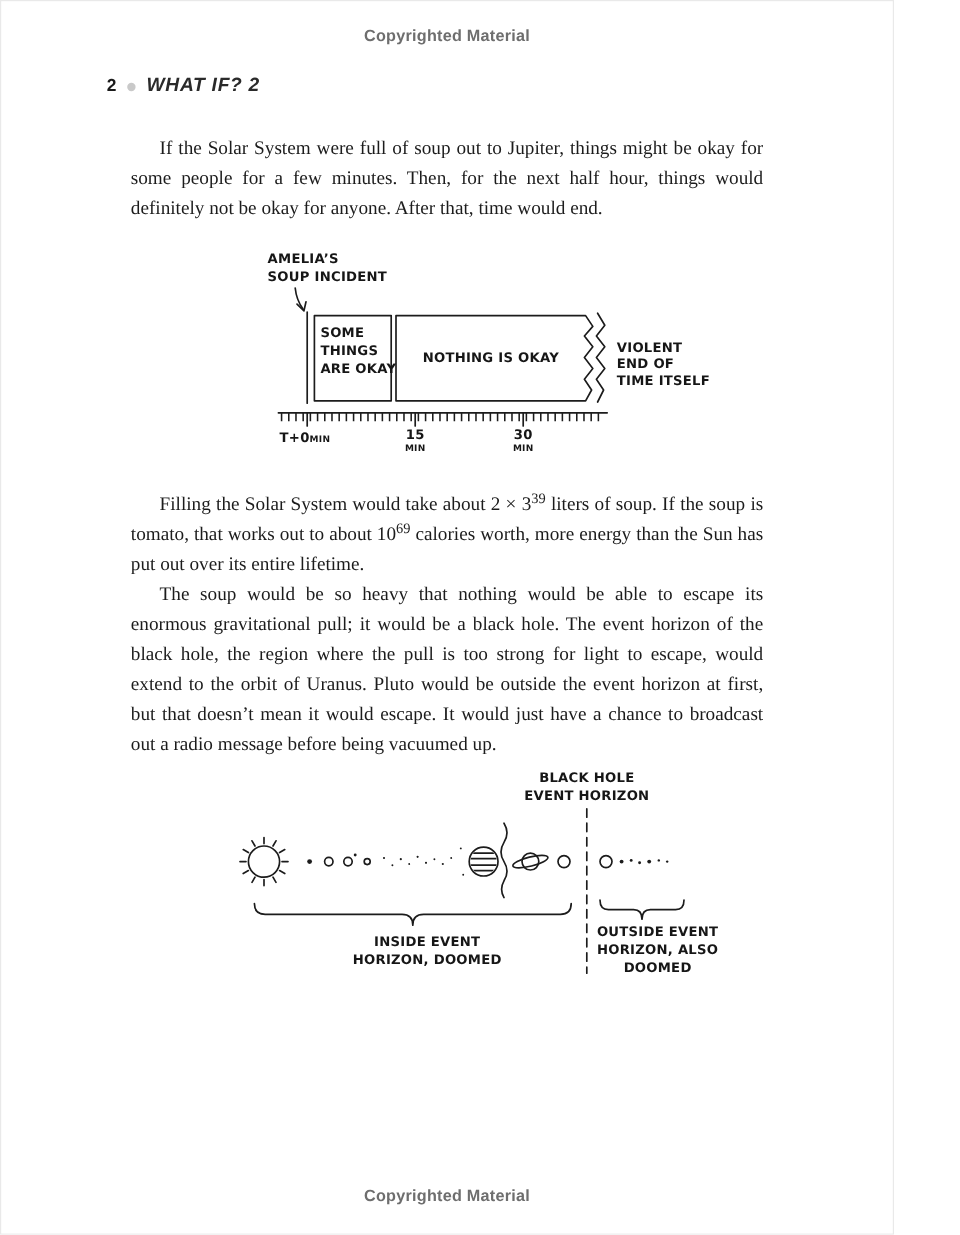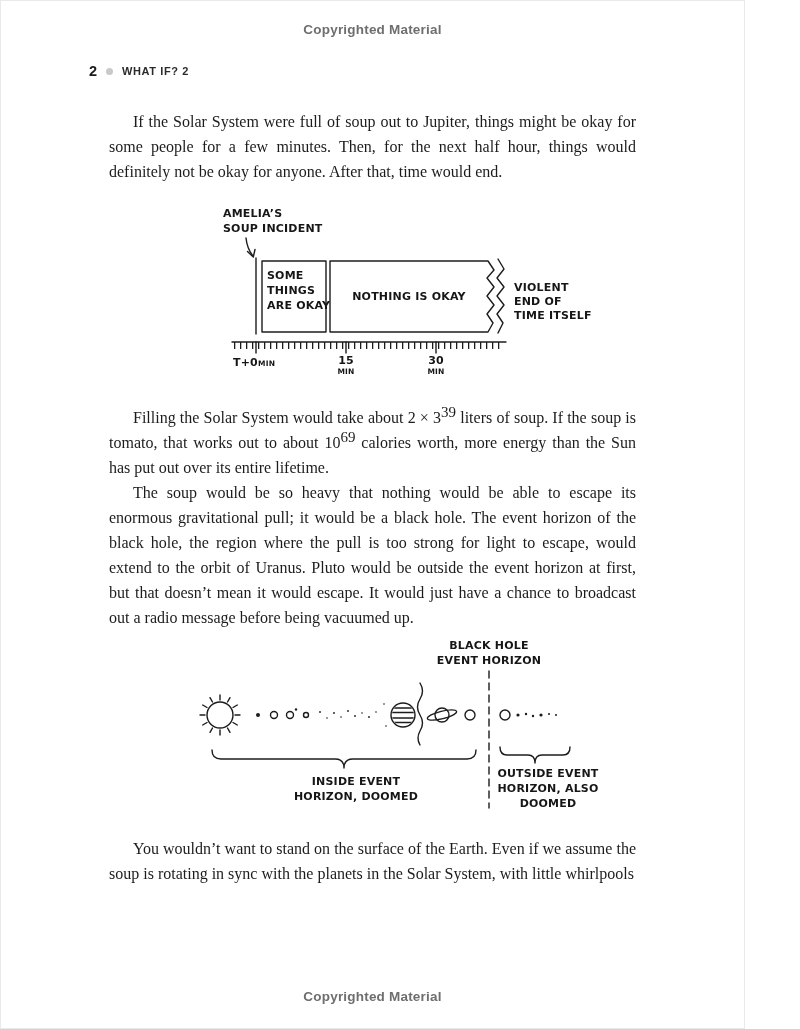--- a/index.html
+++ b/index.html
@@ -13,29 +13,29 @@
     font-weight:700; font-size:13.5px; color:#6e6e6e; letter-spacing:0.2px;
   }
   .copyright.top { padding-top:21px; }
   .copyright.bottom { position:absolute; bottom:24px; left:0; right:0; }
   .running-header {
     display:flex; align-items:center; gap:9px; margin:26px 0 0 88px;
     font-family:"Liberation Sans","DejaVu Sans",sans-serif;
   }
   .pagenum { font-size:14.5px; font-weight:700; color:#1a1a1a; }
   .header-dot { width:7px; height:7px; border-radius:50%; background:#c9c9c9; }
-  .booktitle { font-size:11px; font-weight:700; letter-spacing:0.6px; color:#2a2a2a; }
+  .booktitle { font-size:16px; font-weight:700; letter-spacing:0.6px; color:#2a2a2a;font-style:italic; }
   .content { margin:30px 108px 0 108px; }
   .content p {
     font-size:16px; line-height:25px; color:#1c1c1c;
     text-align:justify; text-indent:24px;
   }
   .content p.sp { margin-top:18px; }
   .content p.sp2 { margin-top:12px; }
-  sup { font-size:15px; line-height:0; vertical-align:6px; }
+  sup { font-size:12px; line-height:0; vertical-align:6px; }
   figure.comic { display:block; }
   .comic-1 { margin:17px 0 6px 107px; }
   .comic-2 { margin:6px 0 10px 87px; }
   .hand {
     font-family:"DejaVu Sans",sans-serif; font-size:11px; font-weight:700;
     fill:#161616; letter-spacing:0.2px;
   }
   .hand.small { font-size:7.5px; }
   .stroke { stroke:#1c1c1c; fill:none; stroke-width:1.4; stroke-linecap:round; stroke-linejoin:round; }
   .fill { fill:#1c1c1c; stroke:none; }
@@ -152,19 +152,18 @@
         <path class="stroke" d="M16 114 Q16 123 25 123 L139 123 Q148 123 148 132 Q148 123 157 123 L271 123 Q280 123 280 114"></path>
         <path class="stroke" d="M304 111 Q304 119 311 119 L332 119 Q339 119 339 127 Q339 119 346 119 L367 119 Q374 119 374 111"></path>
         <text class="hand" x="160" y="149" text-anchor="middle">INSIDE EVENT</text>
         <text class="hand" x="160" y="164" text-anchor="middle">HORIZON, DOOMED</text>
         <text class="hand" x="352" y="141" text-anchor="middle">OUTSIDE EVENT</text>
         <text class="hand" x="352" y="156" text-anchor="middle">HORIZON, ALSO</text>
         <text class="hand" x="352" y="171" text-anchor="middle">DOOMED</text>
       </svg>
     </figure>
 
-    <p>You wouldn’t want to stand on the surface of the Earth. Even if we assume the soup is rotating in sync with the planets in the Solar System, with little whirlpools</p>
 
   </main>
 
   <div class="copyright bottom">Copyrighted Material</div>
 
 </div>
 
 </body></html>

